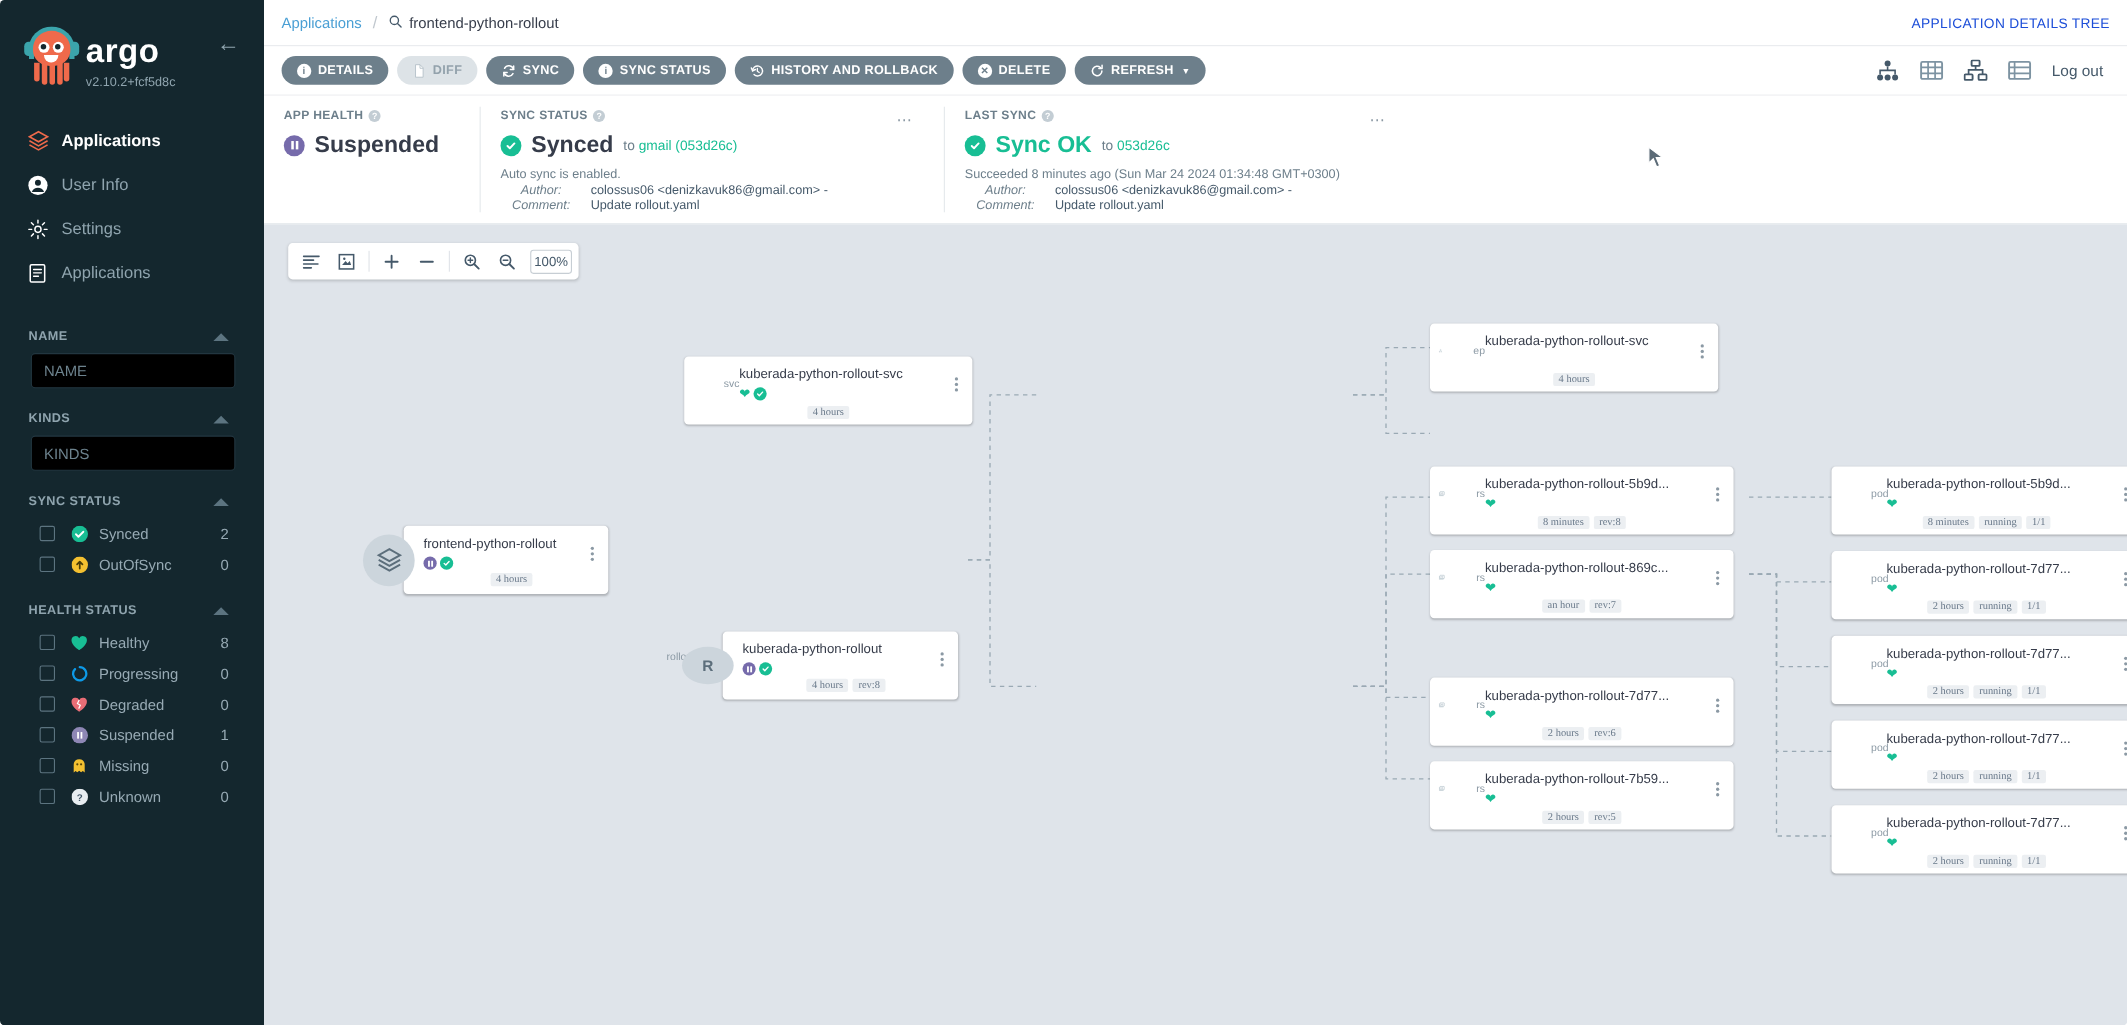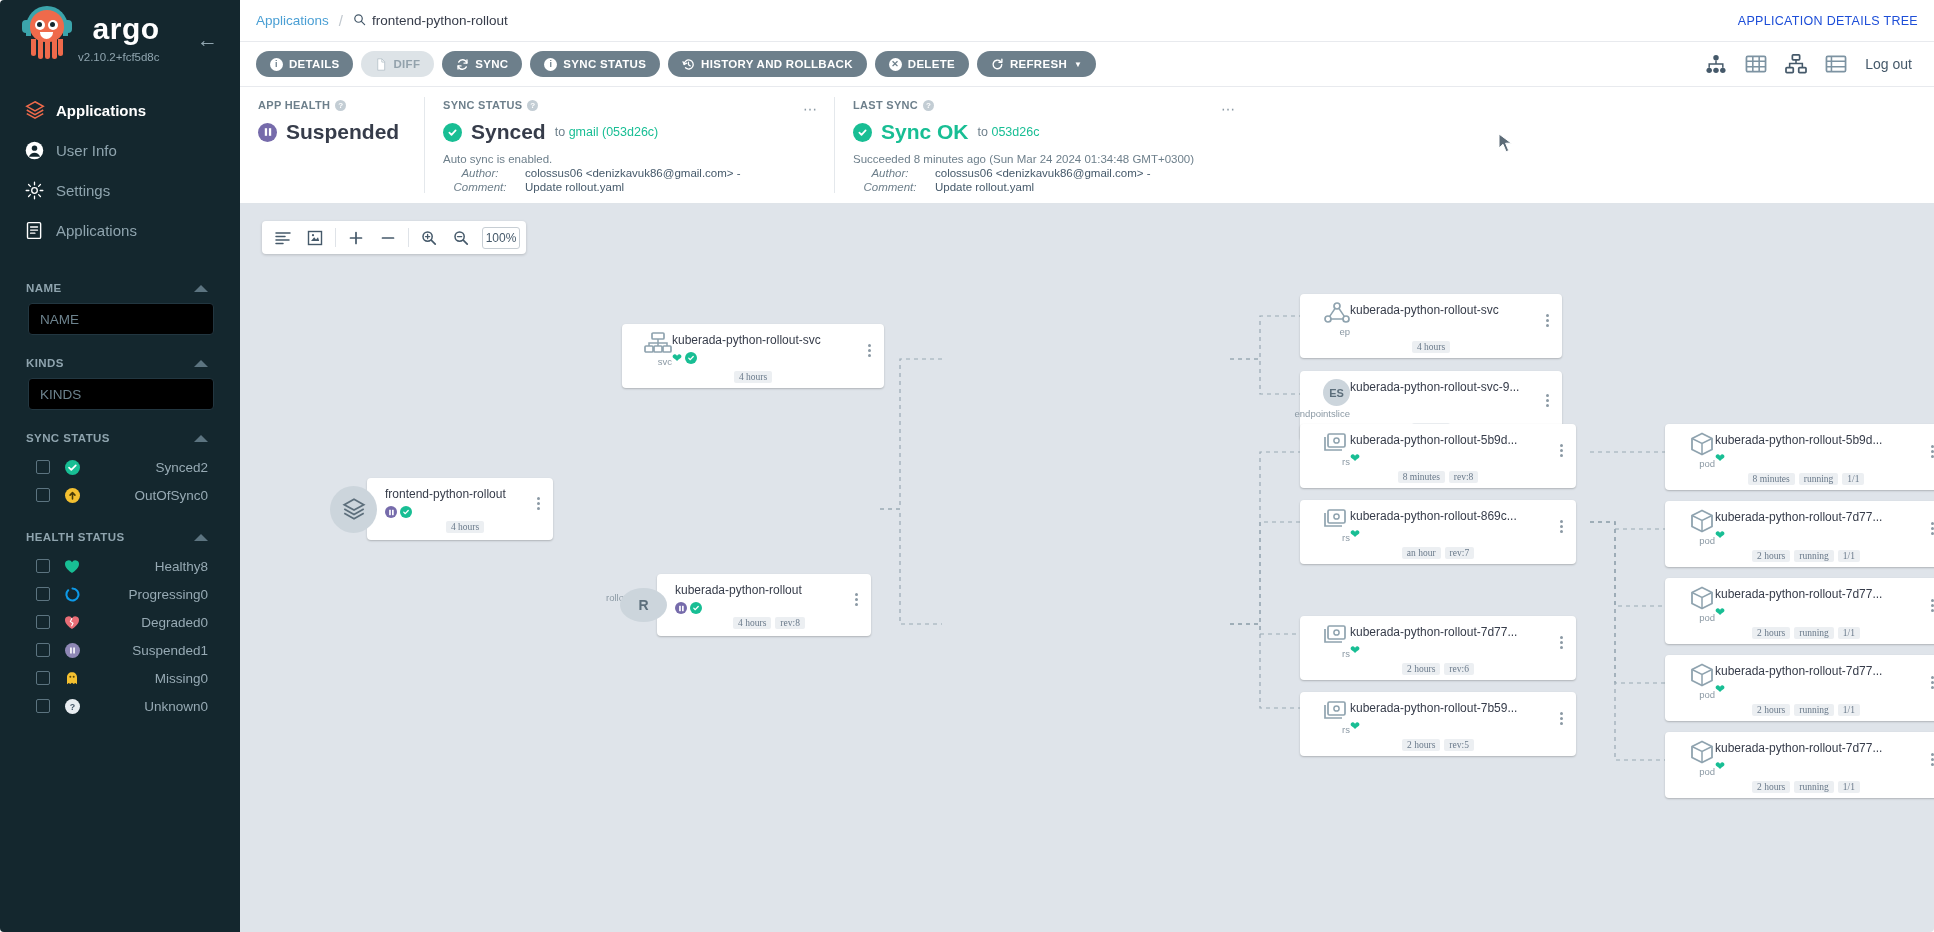--- a/index.html
+++ b/index.html
@@ -6,21 +6,21 @@
   body {
     width:1934px; height:932px; overflow:hidden;
     font-family:"Liberation Sans", sans-serif;
     background:#000; font-size:13px; color:#363c4a;
   }
   .app { position:absolute; inset:0; display:flex; background:#fff; }
 
   
   .sidebar {
     width:240px; flex:0 0 240px; background:#14272e; color:#8fa4ae;
-    border-radius:4px 0 0 4px; position:relative;text-align:right;
+    border-radius:4px 0 0 4px; padding-top:18px; position:relative;
   }
   .brand { display:flex; align-items:flex-start; padding:6px 18px 0 22px; }
   .octo { width:50px; height:58px; position:relative; flex:0 0 50px; }
   .octo .head { position:absolute; left:8px; top:4px; width:34px; height:32px;
     background:#ef6a4b; border-radius:50% 50% 45% 45%; }
   .octo .helmet { position:absolute; left:4px; top:0px; width:42px; height:30px;
     border:5px solid #3ba4ab; border-bottom:none; border-radius:22px 22px 0 0; }
   .octo .ear-l,.octo .ear-r{ position:absolute; top:14px; width:9px;height:13px;
     background:#3ba4ab; border-radius:4px;}
   .octo .ear-l{left:0px;} .octo .ear-r{right:0px;}
@@ -76,21 +76,21 @@
     gap:6px; padding:0 14px; font-size:11.5px; font-weight:700; letter-spacing:.3px; cursor:pointer; white-space:nowrap;}
   .btn.ghost { background:#dde3e7; color:#93a2ac; }
   .btn .bico { display:flex; align-items:center; }
   .icon-round { width:13px;height:13px;border-radius:50%;background:#fff;color:#6d7f8b;
     font-size:9px;font-weight:700;display:flex;align-items:center;justify-content:center;}
   .right-tools { margin-left:auto; display:flex; align-items:center; gap:18px; padding-right:6px;}
   .vicon { cursor:pointer; display:flex; }
   .logout { color:#45596a; font-size:14px; cursor:pointer; }
 
   
-  .summary { display:flex; flex:0 0 auto; border-bottom:1px solid #dfe4e9; background:#fff; padding:10px 0 10px 0;}
+  .summary { display:flex; flex:0 0 auto; border-bottom:1px solid #dfe4e9; background:#fff; padding:10px 0 10px 0;gap:12px;}
   .panel { padding:2px 18px 0 18px; position:relative; }
   .panel + .panel { border-left:1px solid #e4e8ec; }
   .p-health { width:184px; }
   .p-sync { width:410px; }
   .p-last { width:418px; }
   .p-label { font-size:11px; font-weight:700; color:#6d7f8b; letter-spacing:.3px; display:flex; align-items:center; gap:5px;}
   .q { width:11px;height:11px;border-radius:50%;background:#c3cdd4;color:#fff;font-size:8px;
       display:flex;align-items:center;justify-content:center;font-weight:700;}
   .p-big { display:flex; align-items:center; gap:9px; margin-top:9px; }
   .p-big .txt { font-size:21px; font-weight:700; color:#363c4a; }
@@ -111,21 +111,21 @@
   .graph { flex:1; background:#dfe4ea; position:relative; overflow:hidden; }
   .gtoolbar { position:absolute; left:22px; top:17px; height:33px; background:#fff; border-radius:4px;
     display:flex; align-items:center; box-shadow:0 1px 3px rgba(0,0,0,.18); padding:0 6px; gap:2px;}
   .gt-btn { width:30px;height:27px;display:flex;align-items:center;justify-content:center;cursor:pointer;color:#3d4e5c;}
   .gt-sep { width:1px;height:19px;background:#dfe3e8;margin:0 3px;}
   .zoomval { height:22px; min-width:38px; border:1px solid #c7ced4; border-radius:3px; display:flex;
     align-items:center; justify-content:center; font-size:12px; color:#45596a; margin-left:4px; }
 
   .node { position:absolute; background:#fff; border-radius:4px; box-shadow:0 1px 2px rgba(0,0,0,.22); }
   .node .row { display:flex; padding:8px 8px 2px 8px; }
-  .n-ico { width:42px; flex:0 0 42px; display:flex; flex-direction:column; align-items:flex-end; color:#8fa3af; }
+  .n-ico { width:42px; flex:0 0 42px; display:flex; flex-direction:row; align-items:center; color:#8fa3af;gap:28px; }
   .n-kind { font-size:9.5px; color:#8b99a4; margin-top:2px; }
   .n-body { flex:1; min-width:0; padding-top:1px; }
   .n-title { font-size:12px; color:#363c4a; white-space:nowrap; overflow:hidden; text-overflow:ellipsis; }
   .n-sts { display:flex; align-items:center; gap:3px; margin-top:4px; height:14px; }
   .kebab { width:14px; flex:0 0 14px; display:flex; flex-direction:column; align-items:center;
     justify-content:center; gap:2px; cursor:pointer; padding-top:2px;}
   .kebab i { width:3px;height:3px;background:#8b99a4;border-radius:50%; display:block;}
   .n-tags { display:flex; justify-content:center; gap:4px; padding:2px 6px 5px 6px;font-family:Liberation Serif, serif; }
   .tag { background:#eceff2; color:#69798a; font-size:9.5px; border-radius:2px; padding:1px 5px; white-space:nowrap;}
   .heart { color:#18be94; font-size:12px; line-height:1;}
@@ -704,40 +704,20 @@
               <i></i>
               <i></i>
               <i></i>
             </div>
         </div>
         <div class="n-tags">
           <span class="tag">4 hours</span>
         </div>
       </div>
 
-      <div class="node" style="left:1060px; top:167px; width:262px;">
-        <div class="row">
-          <div class="n-ico">
-            <span style="width:27px;height:27px;border-radius:50%;background:#ccd5dc;display:flex;align-items:center;justify-content:center;font-size:11px;font-weight:700;color:#5c6e7b;">ES</span>
-            <span class="n-kind">endpointslice</span>
-          </div>
-          <div class="n-body">
-            <div class="n-title">kuberada-python-rollout-svc-9...</div>
-            <div class="n-sts"></div>
-          </div>
-          <div class="kebab">
-              <i></i>
-              <i></i>
-              <i></i>
-            </div>
-        </div>
-        <div class="n-tags">
-          <span class="tag">4 hours</span>
-        </div>
-      </div>
 
       <div class="node" style="left:1060px; top:220px; width:276px;">
         <div class="row">
           <div class="n-ico">
             <svg width="27" height="22" viewBox="0 0 27 22">
                 <rect x="5" y="2" width="17" height="13" rx="1.4" fill="none" stroke="#8fa3af" stroke-width="1.7"></rect>
                 <path d="M2 5v13h17" fill="none" stroke="#8fa3af" stroke-width="1.7"></path>
                 <circle cx="13.5" cy="8.5" r="2.6" fill="none" stroke="#8fa3af" stroke-width="1.5"></circle>
               </svg>
             <span class="n-kind">rs</span>

